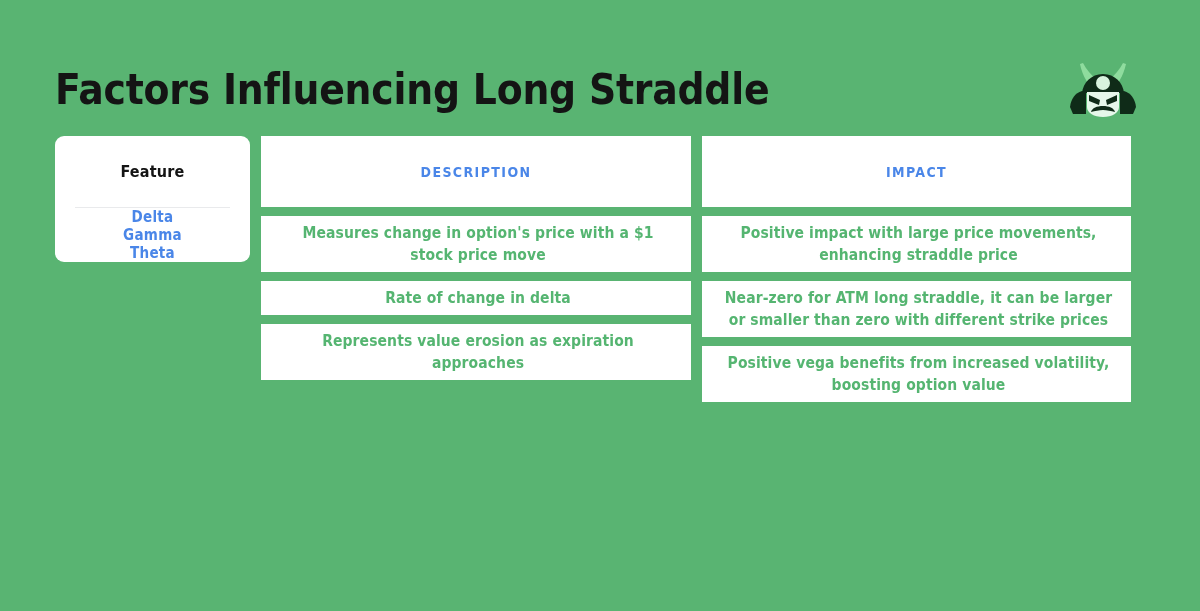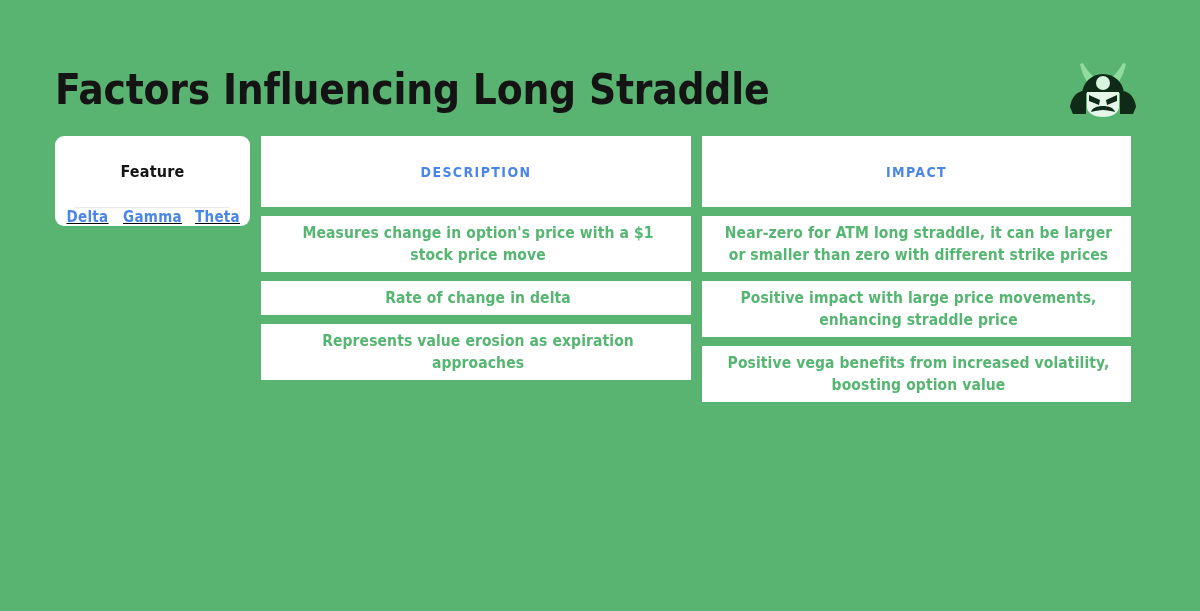--- a/index.html
+++ b/index.html
@@ -87,22 +87,21 @@
   }
   .feature-divider {
     height: 1px;
     background: #e9eaec;
     margin: 0 20px;
     flex: 0 0 1px;
   }
   .feature-body {
     flex: 1 1 auto;
     display: flex;
-    flex-direction: row;
-    text-decoration: underline;
+    flex-direction: column;
   }
   .feature-cell {
     flex: 1 1 0;
     display: flex;
     align-items: center;
     justify-content: center;
     font-size: 15px;
     font-weight: 700;
     color: #4a86e8;
     letter-spacing: 0.3px;
@@ -218,24 +217,24 @@
       <div class="cell cell-body">
         <span class="body-text">Represents value erosion as expiration approaches</span>
       </div>
     </div>
 
     <div class="col-cards col-impact">
       <div class="cell cell-head">
         <span class="head-text">IMPACT</span>
       </div>
       <div class="cell cell-body">
+        <span class="body-text">Positive impact with large price movements, enhancing straddle price</span>
+      </div>
+      <div class="cell cell-body">
         <span class="body-text">Near-zero for ATM long straddle, it can be larger or smaller than zero with different strike prices</span>
-      </div>
-      <div class="cell cell-body">
-        <span class="body-text">Positive impact with large price movements, enhancing straddle price</span>
       </div>
       <div class="cell cell-body">
         <span class="body-text">Positive vega benefits from increased volatility, boosting option value</span>
       </div>
     </div>
 
   </div>
 </div>
 
 </body></html>

